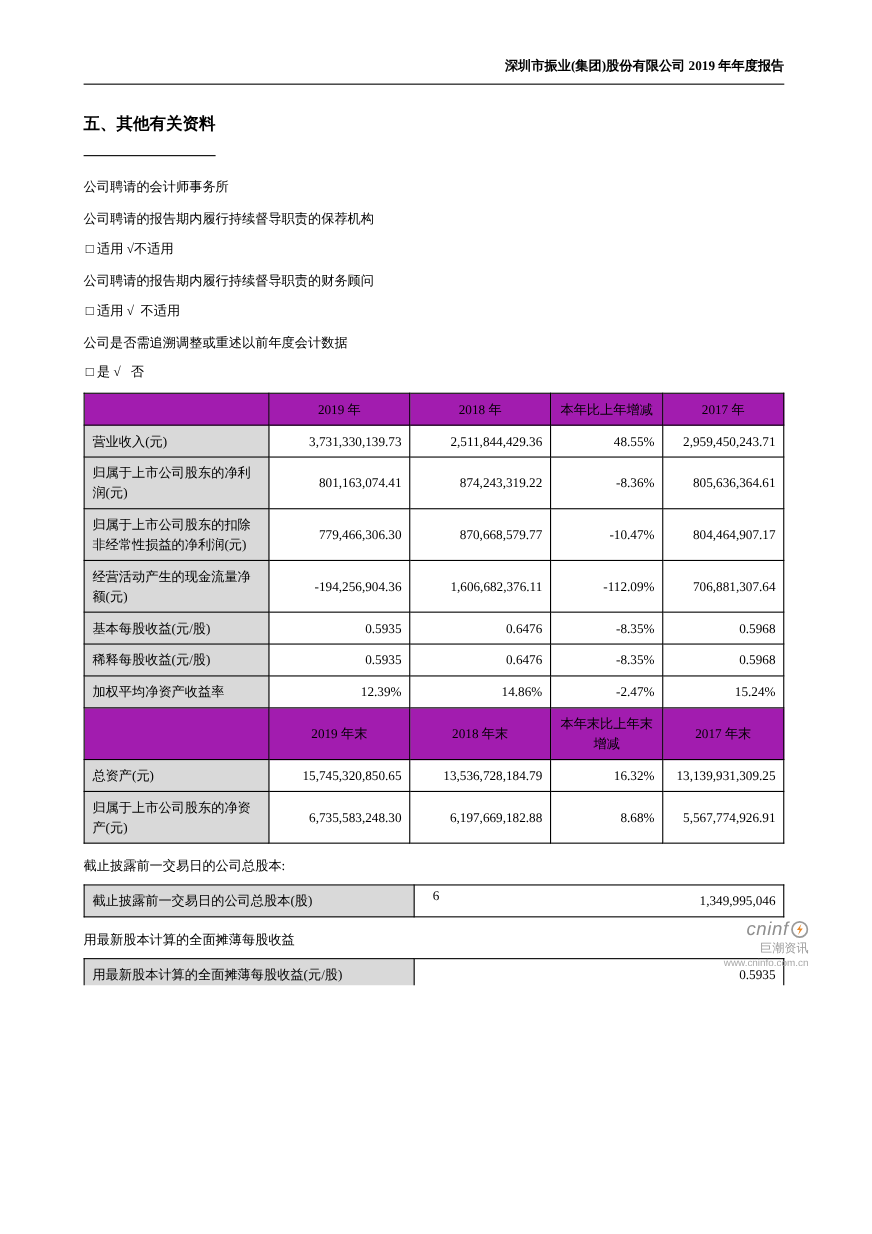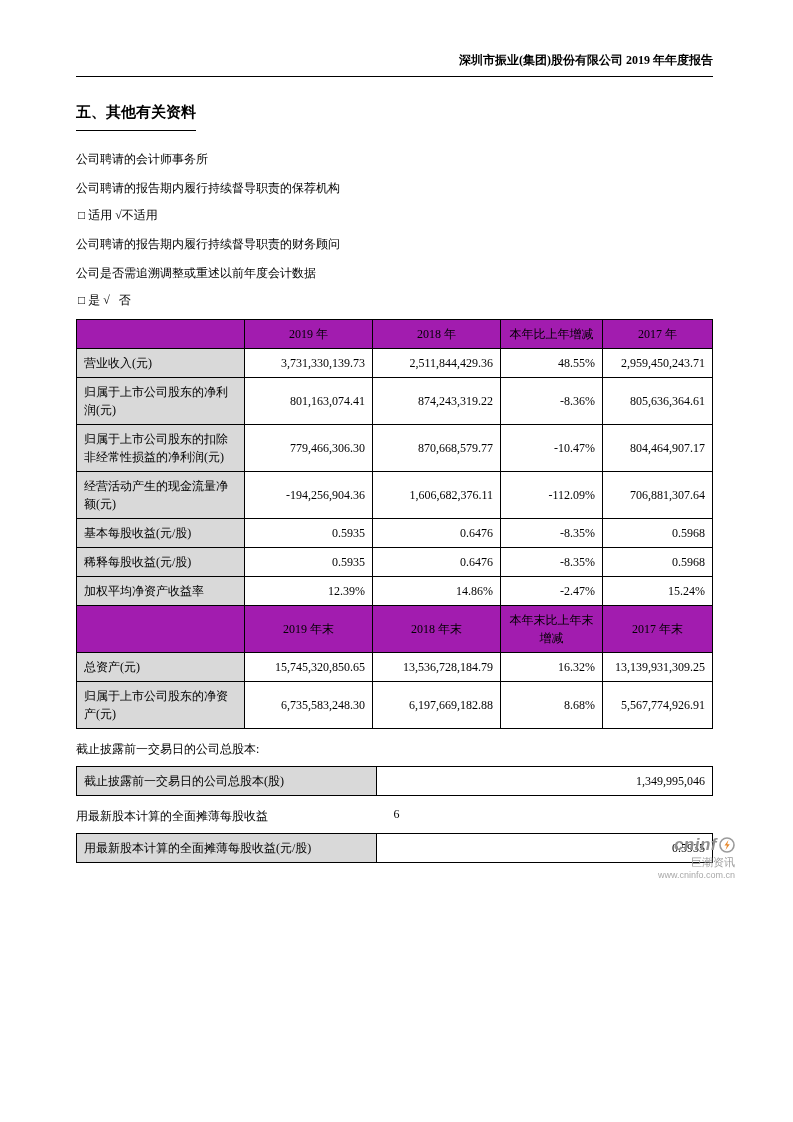--- a/index.html
+++ b/index.html
@@ -22,21 +22,21 @@
     border-bottom:1px solid #000;
   }
   h2.section-heading{
     font-size:15px;
     font-weight:bold;
     margin:26px 0 20px 0;
   }
   h2.section-heading .underlined{
     display:inline-block;
     border-bottom:1px solid #000;
-    padding-bottom:8px;
+    padding-bottom:19px;
   }
   p.body-text{
     font-size:12px;
     margin:12px 0 8px 0;
     white-space:pre-wrap;
   }
   p.option-line{
     font-size:12px;
     margin:10px 0 10px 2px;
     white-space:pre-wrap;
@@ -76,21 +76,21 @@
     position:absolute;
     right:58px;
     bottom:16px;
     text-align:right;
     color:#9b9b9b;
     font-family:"Liberation Sans","DejaVu Sans",sans-serif;
     line-height:1.15;
   }
   .cninfo-logo .brand-line{
     font-size:17px;
-    font-weight:bold;
+    font-weight:normal;
     font-style:italic;
     letter-spacing:0.5px;
     color:#8f8f8f;
     display:flex;
     align-items:center;
     justify-content:flex-end;
     gap:2px;
   }
   .cninfo-logo .logo-icon svg{display:block;}
   .cninfo-logo .logo-name{font-size:11px;color:#9b9b9b;margin-top:1px;}
@@ -108,20 +108,21 @@
   <h2 class="section-heading">
     <span class="underlined">五、其他有关资料</span>
   </h2>
 
   <p class="body-text">公司聘请的会计师事务所</p>
 
 
   <p class="body-text">公司聘请的报告期内履行持续督导职责的保荐机构</p>
   <p class="option-line">□ 适用 √不适用</p>
   <p class="body-text">公司聘请的报告期内履行持续督导职责的财务顾问</p>
+  <p class="option-line">□ 适用 √  不适用</p>
 
 
   <p class="body-text">公司是否需追溯调整或重述以前年度会计数据</p>
   <p class="option-line">□ 是 √   否</p>
 
   <table class="tbl">
     <colgroup>
       <col style="width:168px">
         <col style="width:128px">
         <col style="width:128px">

